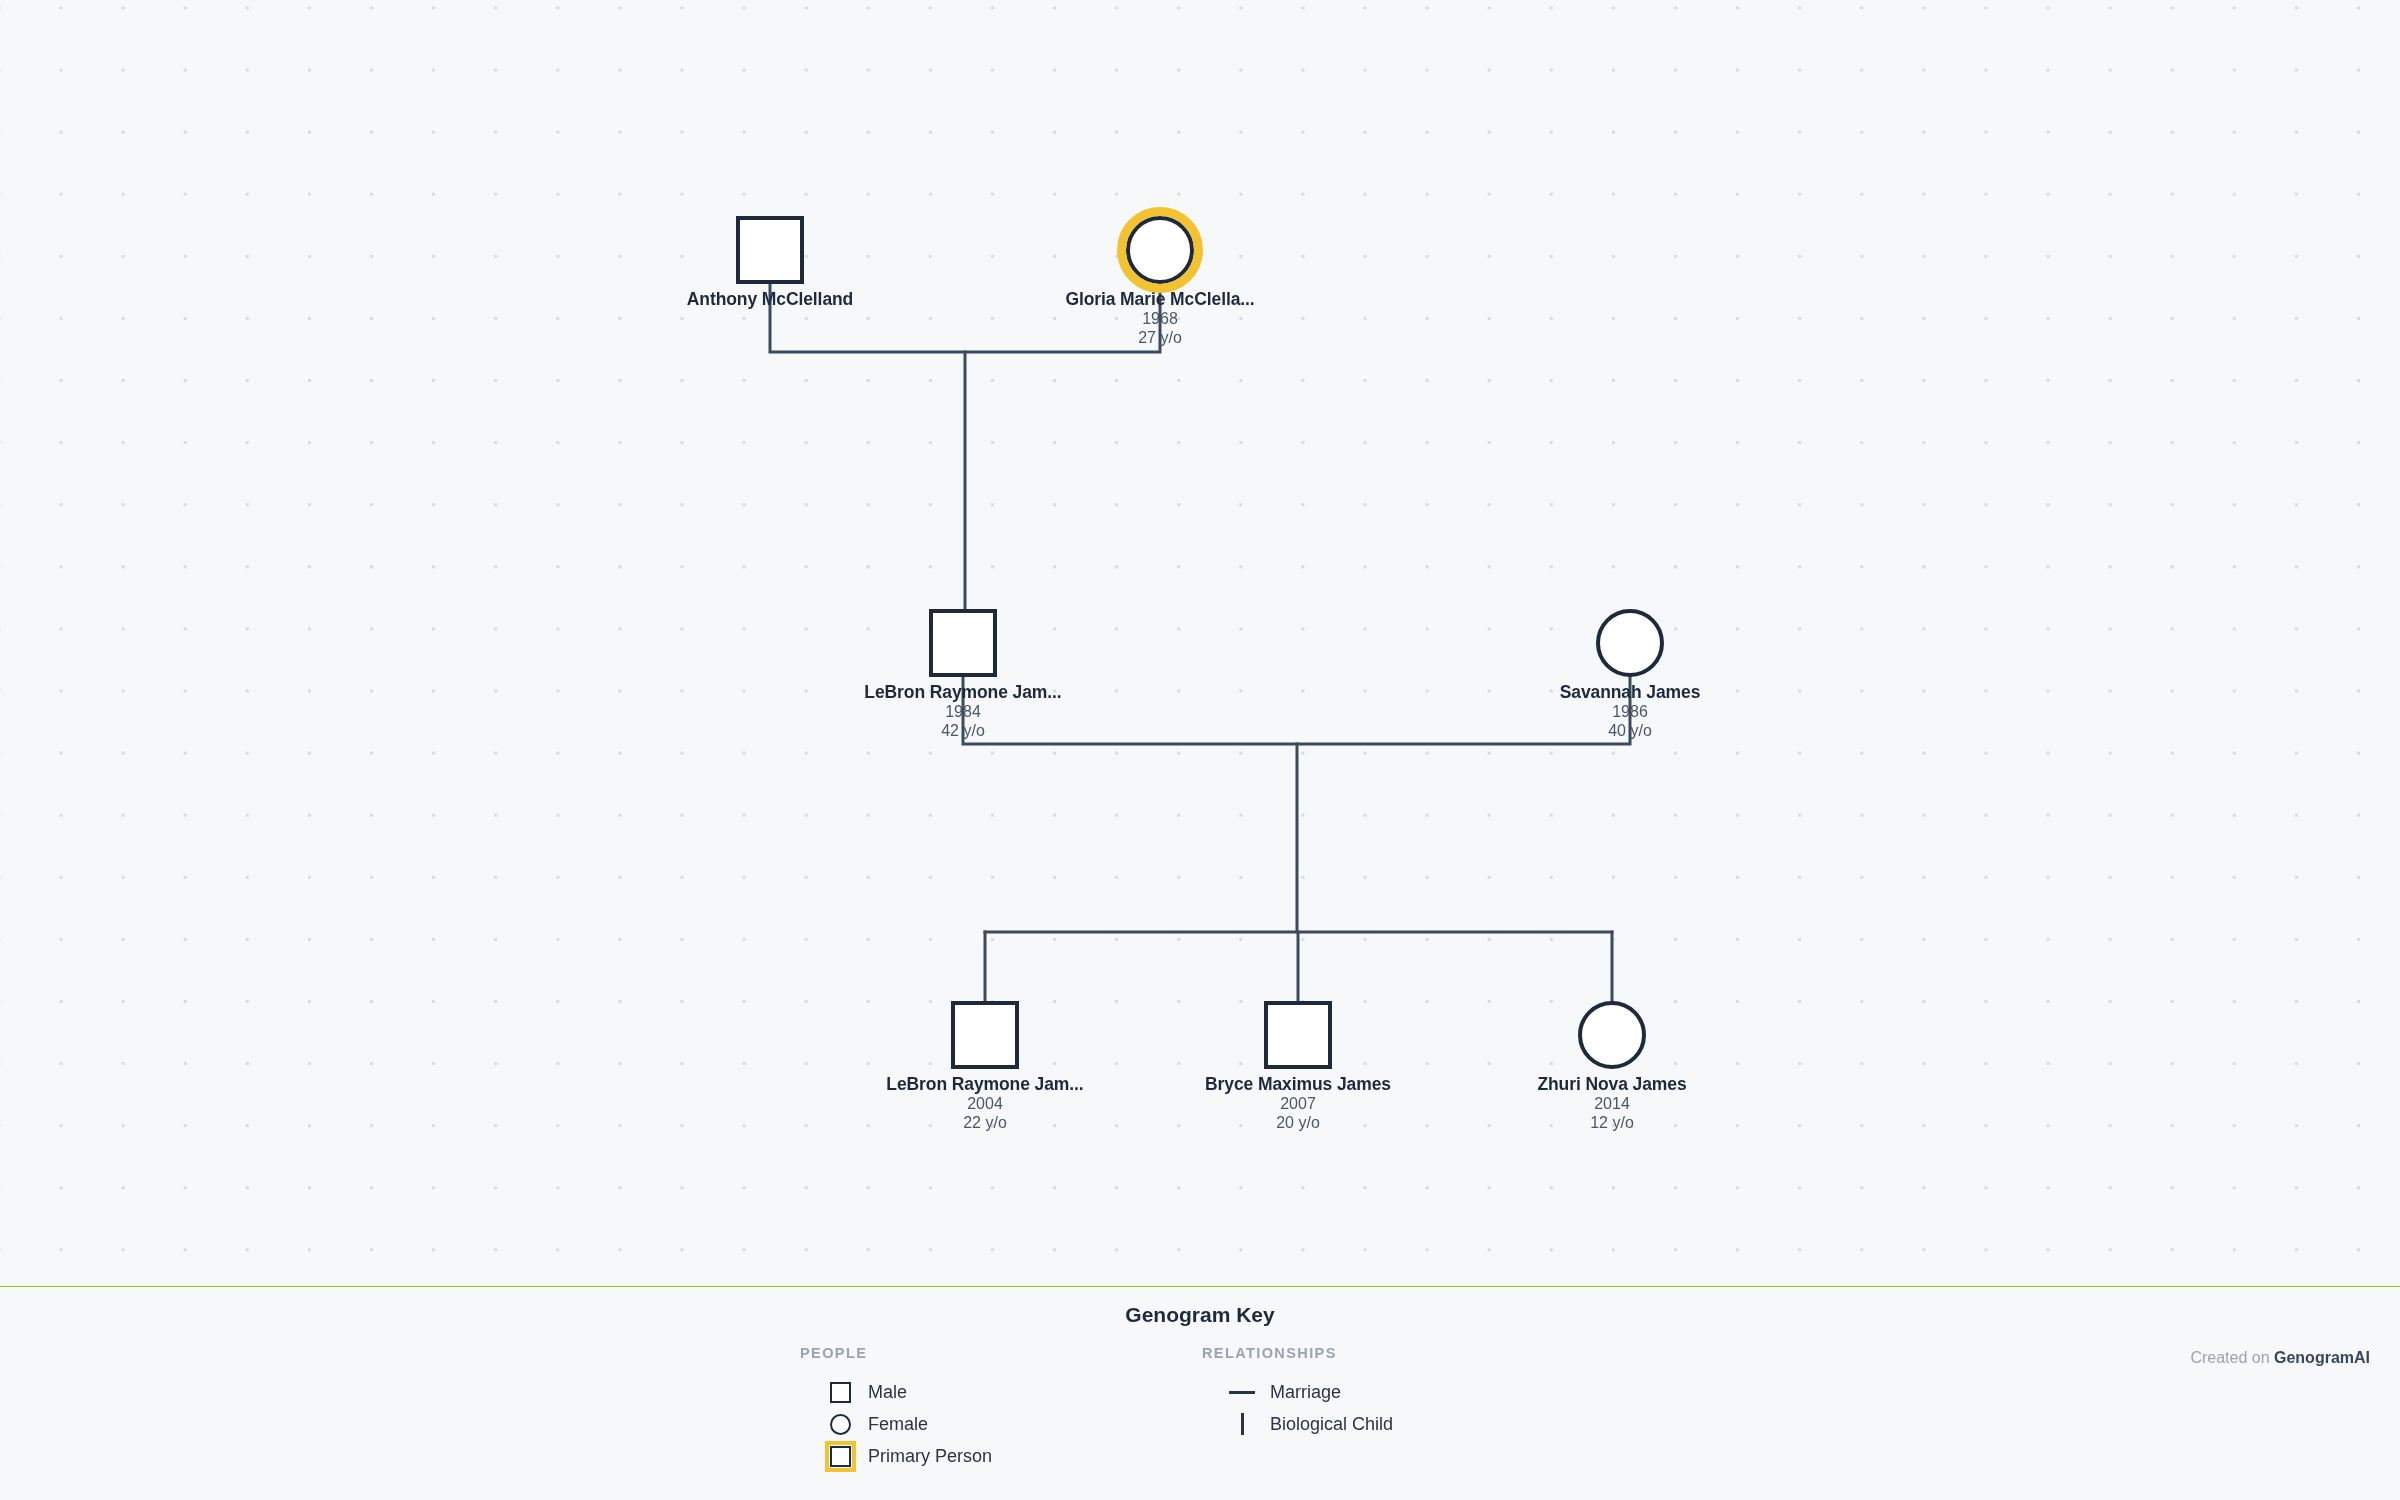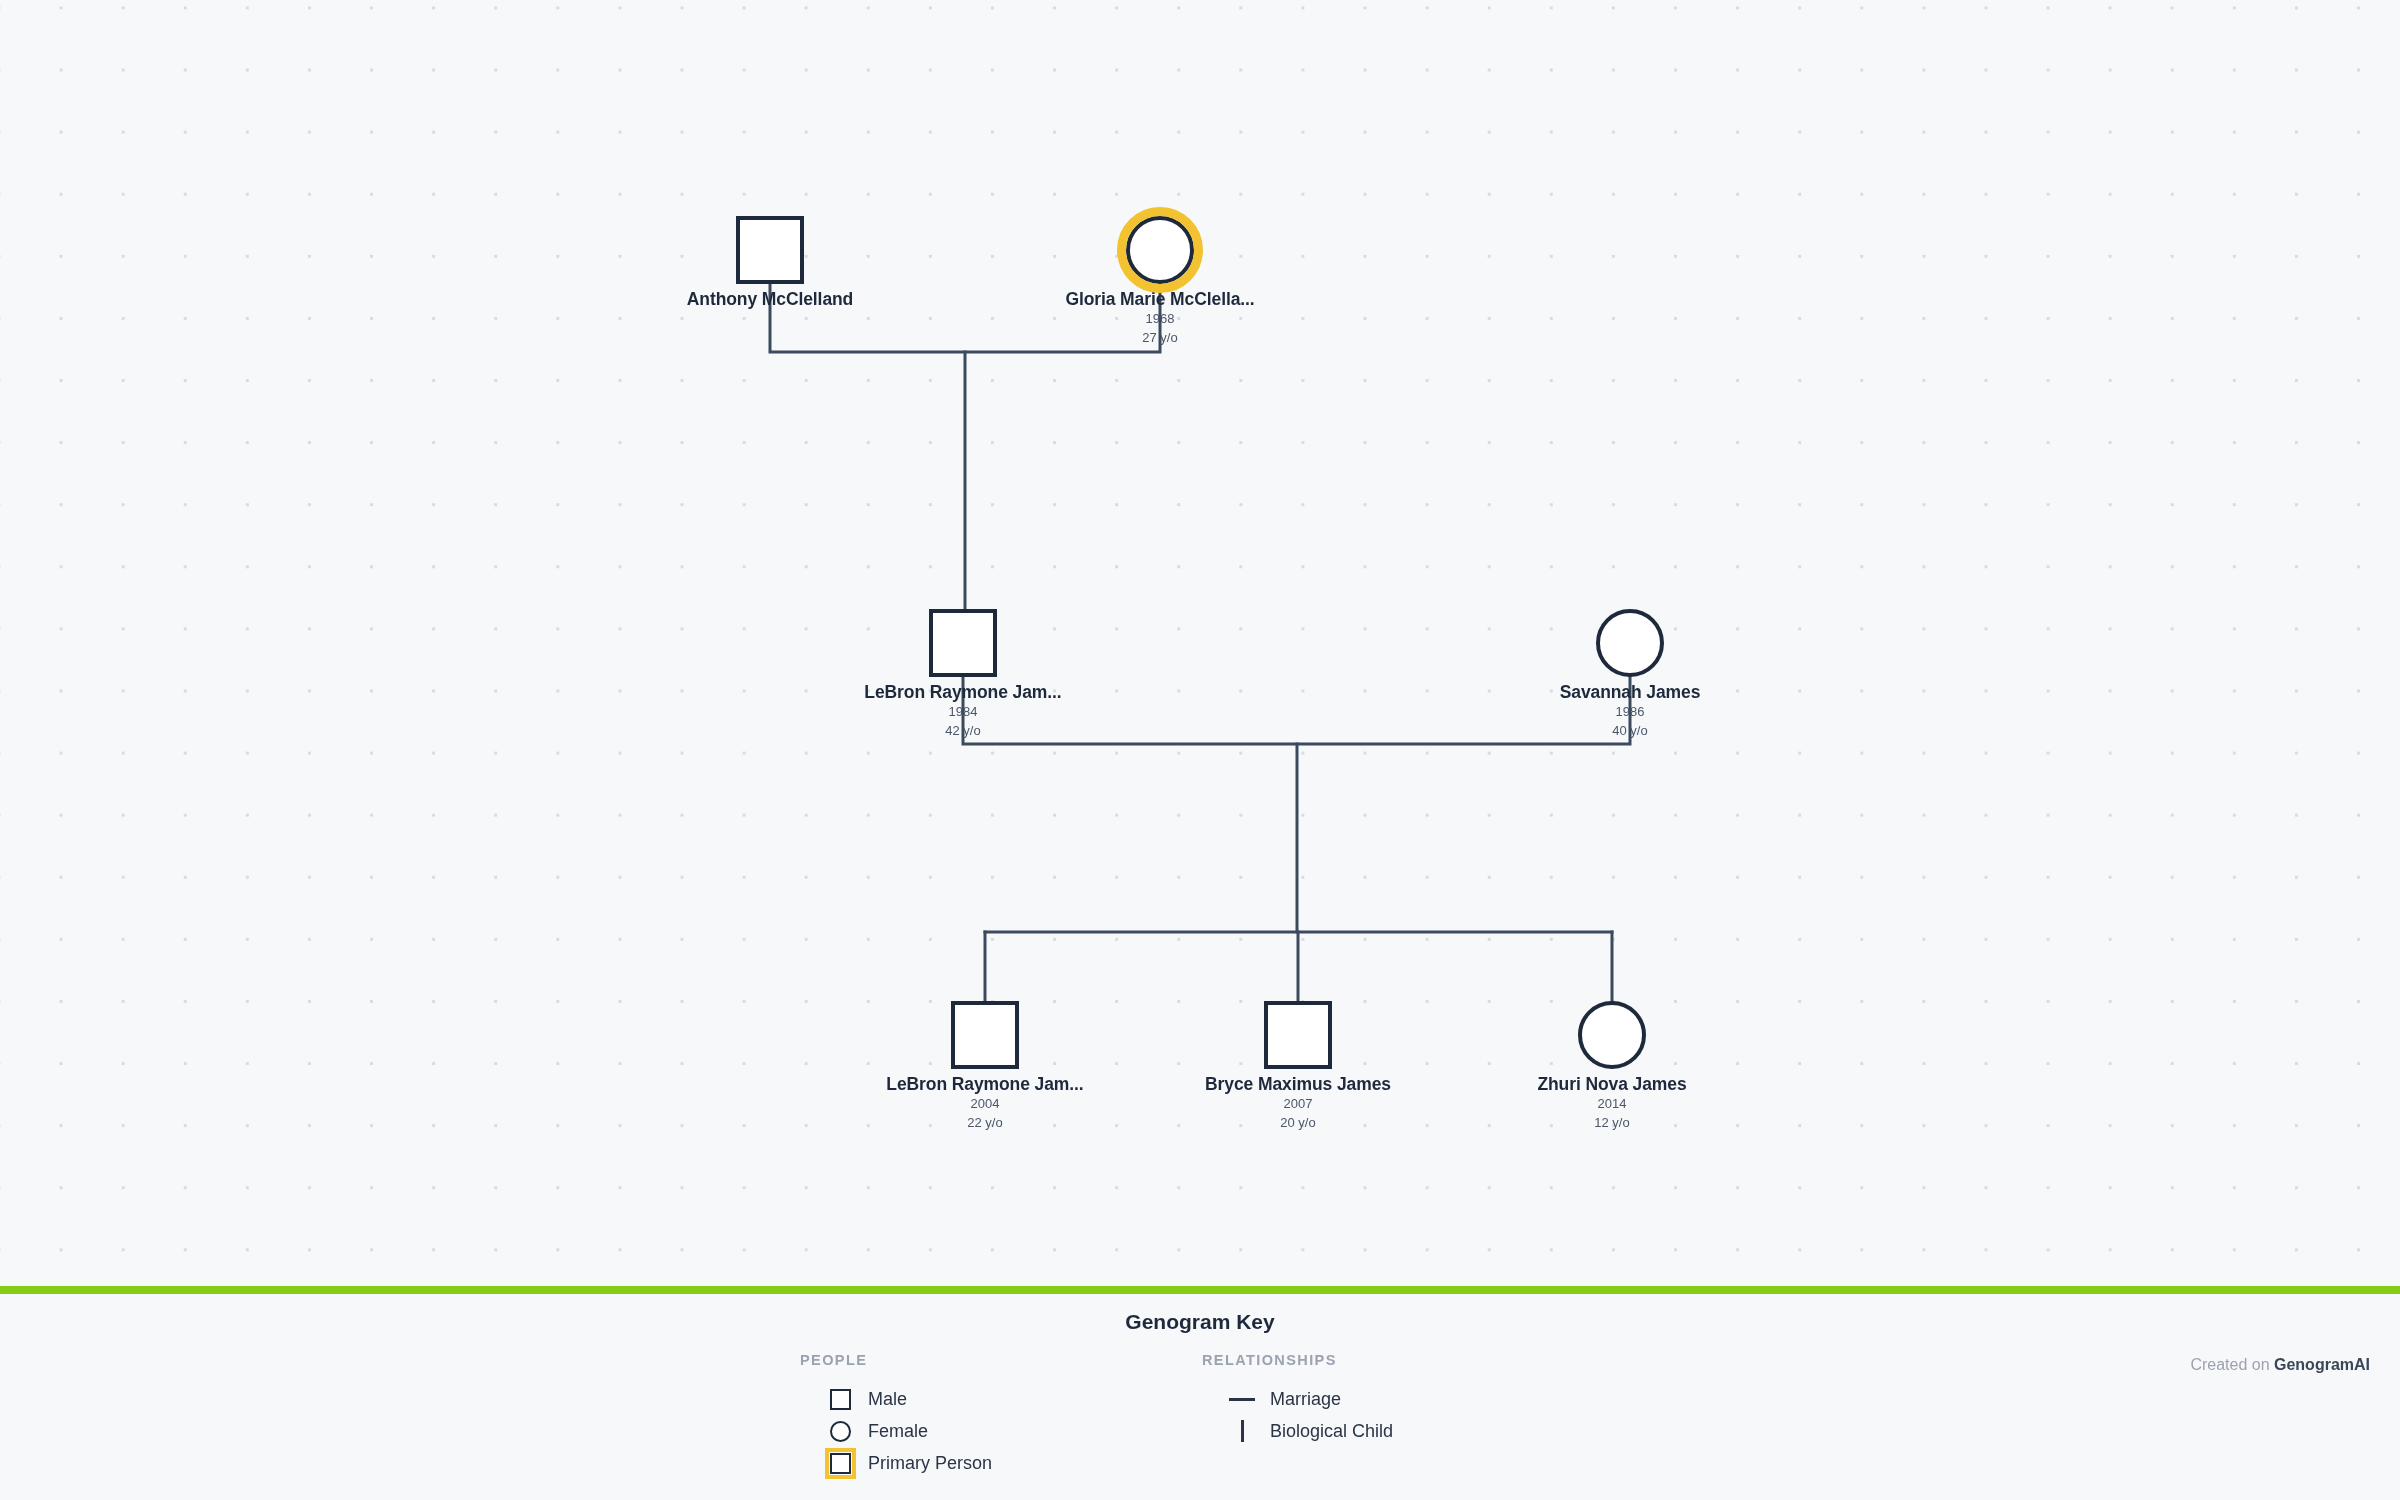--- a/index.html
+++ b/index.html
@@ -86,35 +86,35 @@
   .node-name {
     margin-top: 5px;
     font-size: 17.5px;
     font-weight: bold;
     color: #1E2A3C;
     letter-spacing: -0.1px;
     line-height: 20px;
     white-space: nowrap;
   }
   .node-year, .node-age {
-    font-size: 13px;
+    font-size: 16px;
     color: #4B5768;
     line-height: 19px;
     white-space: nowrap;
   }
 
   
   #footer {
     position: absolute;
     left: 0;
     top: 1286px;
     width: 2400px;
     height: 214px;
     background: #F7F8FA;
-    border-top: 8px solid #84cc16;
+    border-top: 1px solid #84cc16;
     box-sizing: border-box;
   }
   #key-title {
     position: absolute;
     left: 0;
     top: 16px;
     width: 2400px;
     text-align: center;
     font-size: 21px;
     font-weight: bold;

